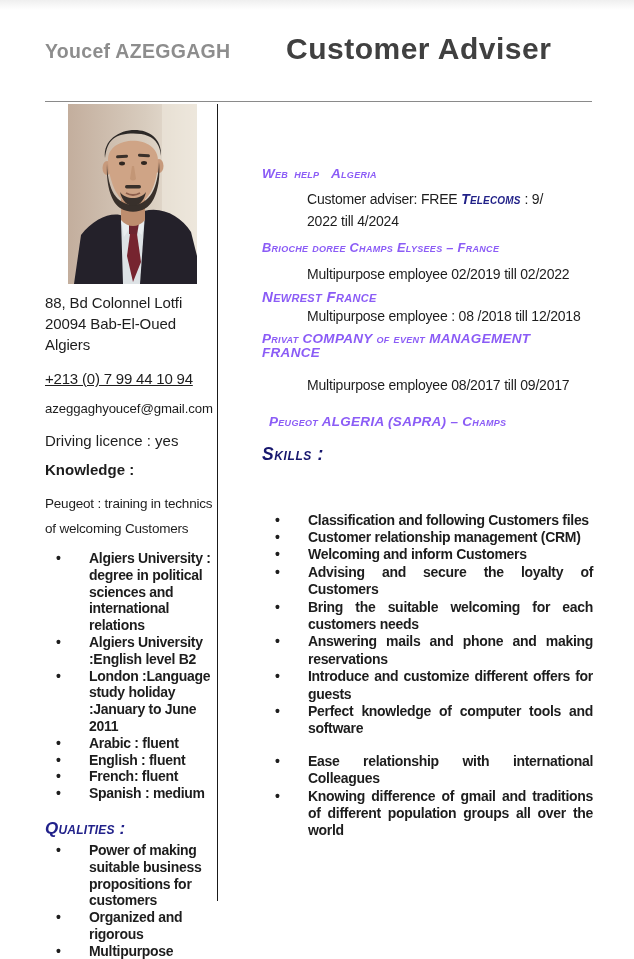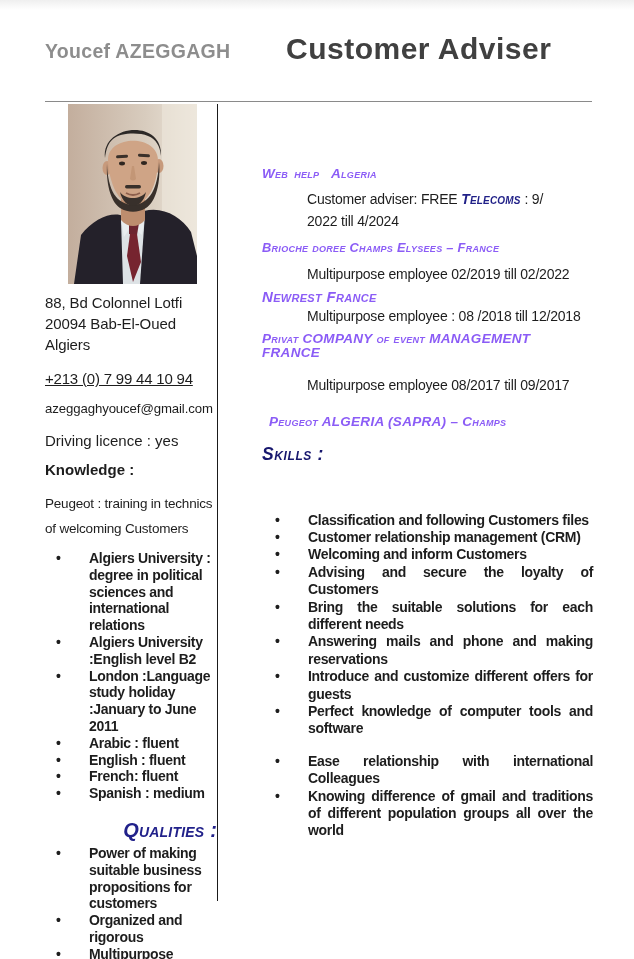--- a/index.html
+++ b/index.html
@@ -27,21 +27,21 @@
   .phone{margin-top:15px !important;letter-spacing:-.2px;text-decoration:underline;}
   .email{margin-top:14px !important;font-size:13.2px;letter-spacing:-.1px;}
   .driving{margin-top:16px !important;}
   .knowledge{margin-top:12px !important;font-weight:bold;}
   .training{margin-top:13px !important;font-size:13.5px;line-height:25px;letter-spacing:-.2px;}
   ul{list-style:none;margin:1px;padding:0;font-weight:bold;}
   .edu{margin-top:9px;font-size:14px;line-height:16.8px;letter-spacing:-.3px;}
   .edu li,.qual li{position:relative;padding-left:43px;margin:0;}
   .edu li::before,.qual li::before{content:"\2022";position:absolute;left:10px;top:0;}
   .qual-h{margin:17px 0 0;font-style:italic;font-weight:bold;font-variant:small-caps;
-    font-size:20px;color:#21218a;letter-spacing:.2px;text-align:right;}
+    font-size:17px;color:#21218a;letter-spacing:.2px;}
   .qual{margin-top:3px;font-size:14px;line-height:16.8px;letter-spacing:-.3px;}
   
   .right{position:absolute;left:262px;top:130px;width:330px;}
   .sec{margin:0;font-style:italic;font-weight:bold;font-variant:small-caps;
     font-size:17.5px;color:#17176e;letter-spacing:.6px;}
   .sec-skills{margin-top:15px;}
   .co{margin:0;font-style:italic;font-weight:bold;font-variant:small-caps;
     color:#8b5cf6;white-space:pre-wrap;letter-spacing:.3px;}
   .co-webhelp{font-size:13.5px;margin-top:36px;word-spacing:2px;}
   .co-brioche{font-size:12.8px;margin-top:8px;}
@@ -144,21 +144,21 @@
 
   <h3 class="co co-peugeot">Peugeot ALGERIA (SAPRA) – Champs</h3>
 
   <h2 class="sec sec-skills">Skills :</h2>
 
   <ul class="skills">
     <li>Classification and following Customers files</li>
     <li>Customer relationship management (CRM)</li>
     <li>Welcoming and  inform Customers</li>
     <li>Advising and secure the loyalty  of Customers</li>
-    <li>Bring the suitable solutions for each different needs</li>
+    <li>Bring the suitable welcoming for each customers needs</li>
     <li>Answering  mails and phone and  making reservations</li>
     <li>Introduce and customize different offers for guests</li>
     <li>Perfect knowledge of computer tools and software</li>
   </ul>
   <ul class="skills skills2">
     <li>Ease relationship with international  Colleagues</li>
     <li>Knowing difference of gmail and traditions of different population groups all over the world</li>
   </ul>
 </main>
 

